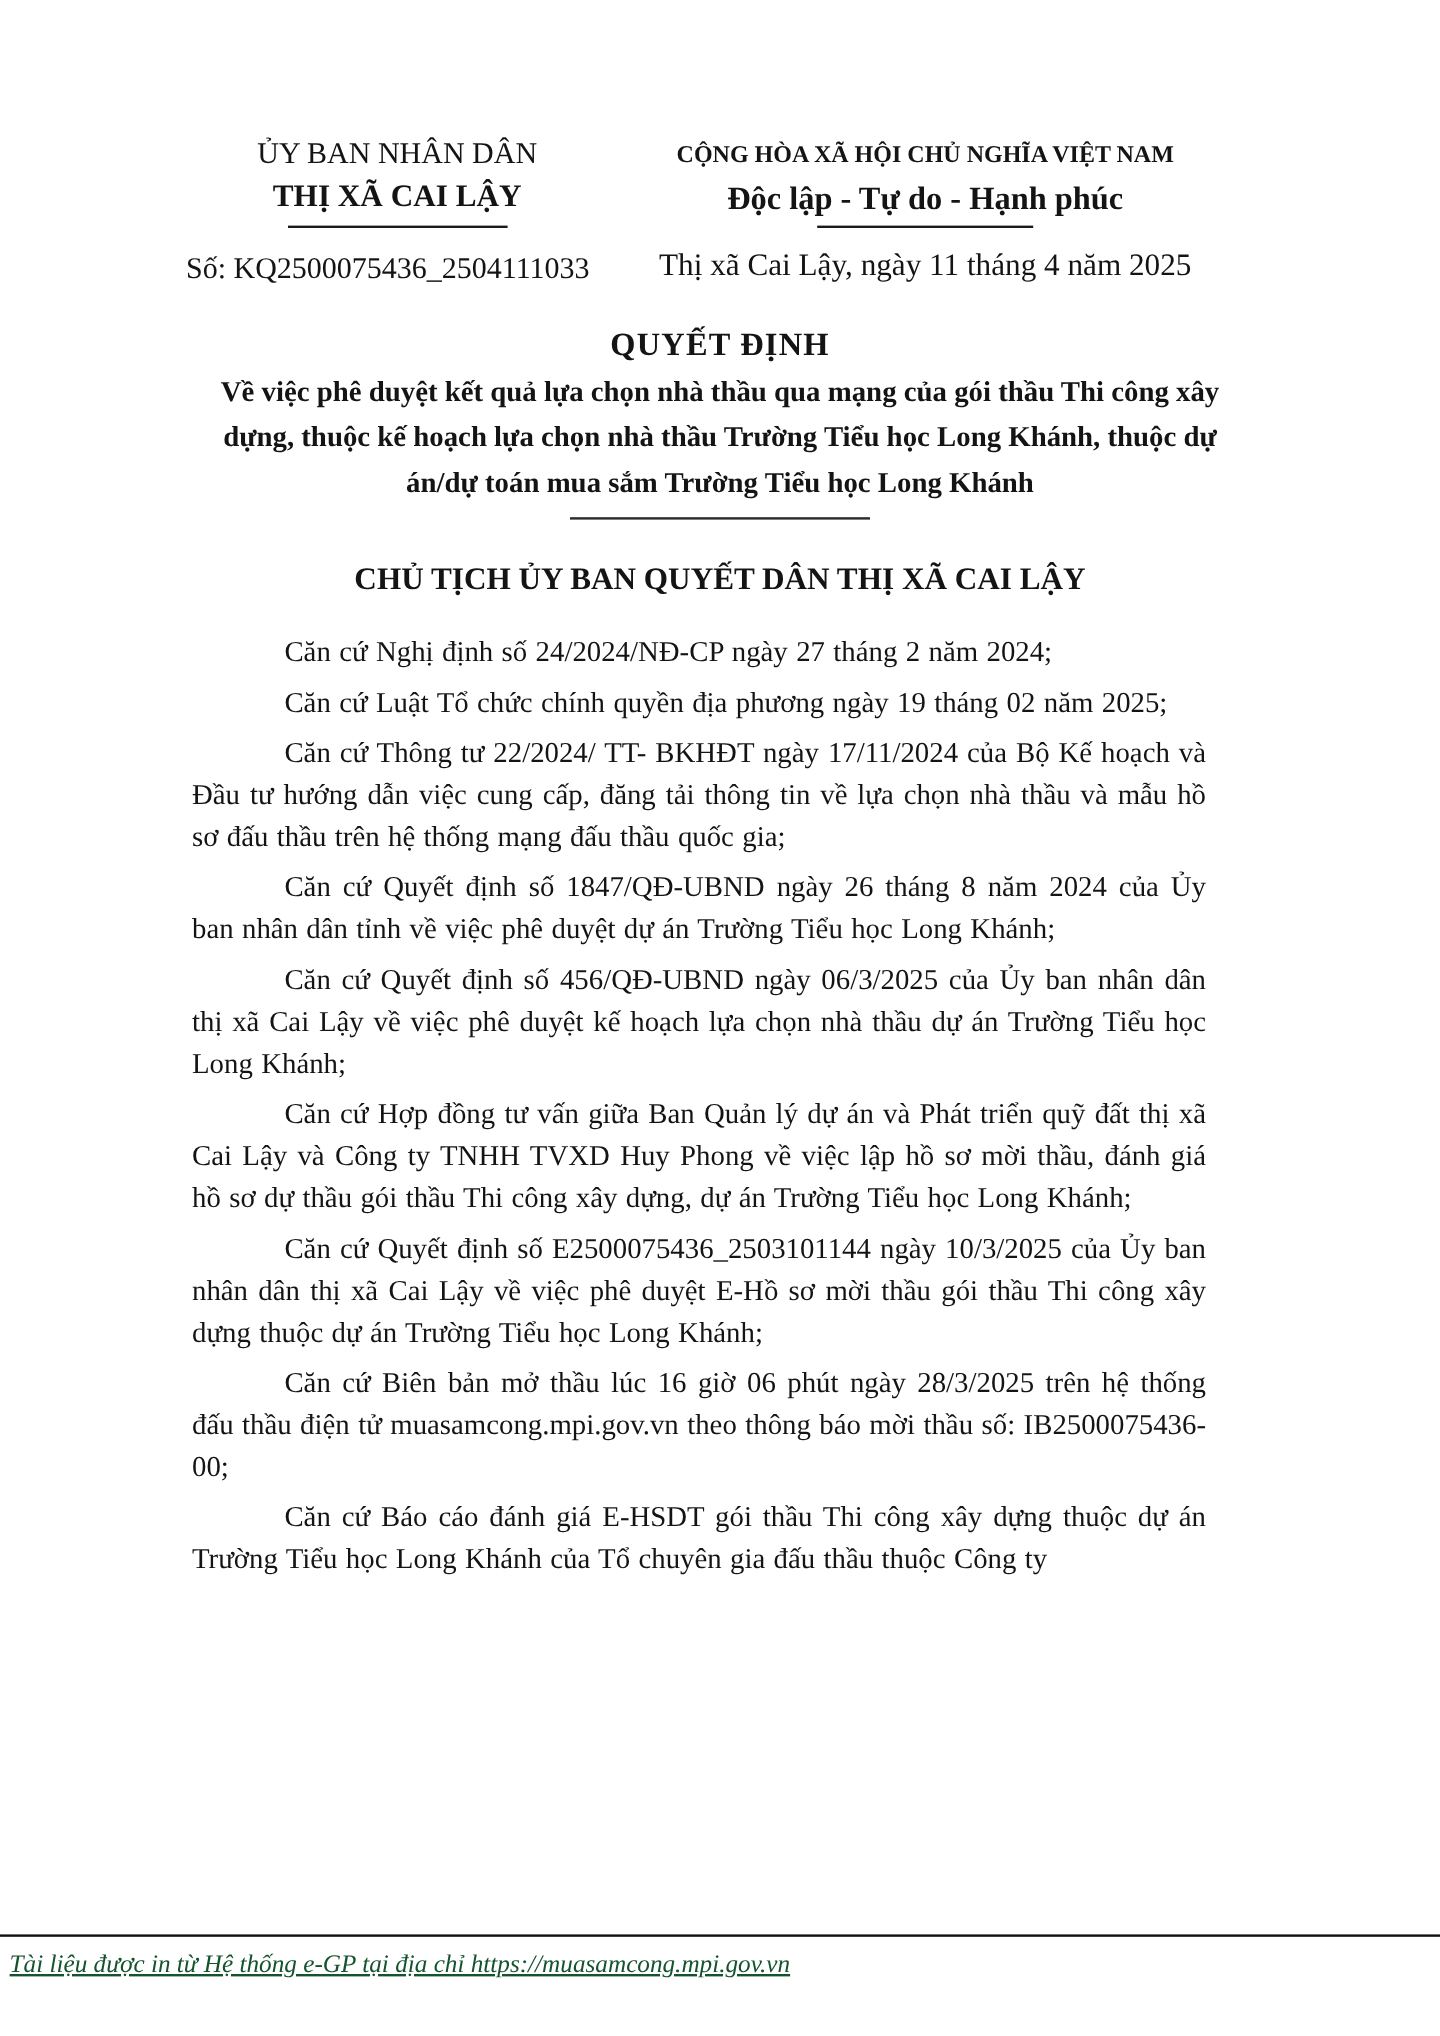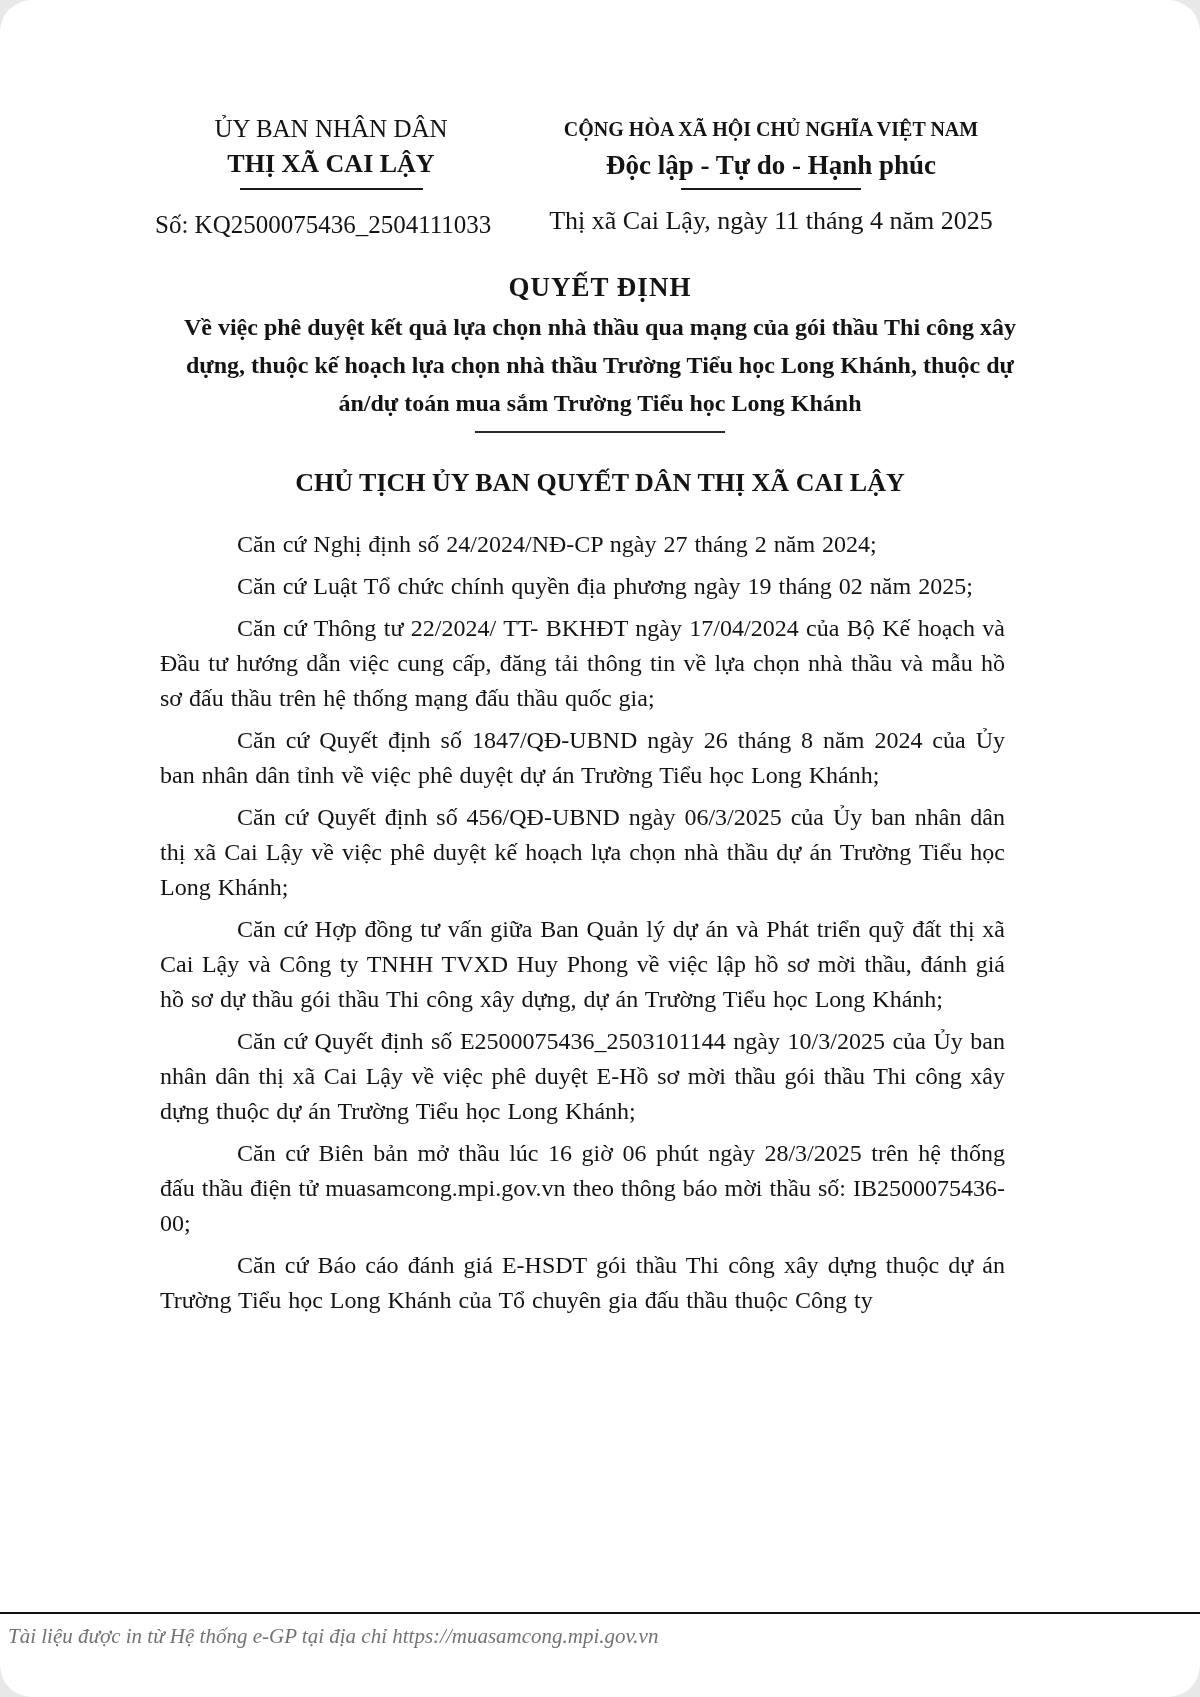--- a/index.html
+++ b/index.html
@@ -6,21 +6,20 @@
   html, body { background: #e8e8e8; }
   .page {
     position: relative;
     width: 1200px;
     height: 1697px;
     margin: 0 auto;
     background: #ffffff;
     color: #141414;
     font-family: "Liberation Serif", "DejaVu Serif", serif;
     overflow: hidden;
-    border-radius: 32px;
   }
 
   
   .header-row {
     display: flex;
     margin: 112px 165px 0 155px;
   }
   .header-col-left {
     width: 40%;
     text-align: center;
@@ -107,21 +106,22 @@
     height: 0;
     border-top: 2px solid #111;
   }
   .footer-note {
     position: absolute;
     left: 8px;
     top: 1622px;
     font-style: italic;
     font-size: 21px;
     line-height: 28px;
-    color: #737373;
+    color: #14532d;
+    text-decoration: underline;
   }
 </style>
 </head>
 <body>
 
 <div class="page">
 
   <div class="header-row">
     <div class="header-col-left">
       <div class="org-line1">ỦY BAN NHÂN DÂN</div>
@@ -138,21 +138,21 @@
   </div>
 
   <div class="decision-heading">QUYẾT ĐỊNH</div>
   <div class="decision-subject">Về việc phê duyệt kết quả lựa chọn nhà thầu qua mạng của gói thầu Thi công xây dựng, thuộc kế hoạch lựa chọn nhà thầu Trường Tiểu học Long Khánh, thuộc dự án/dự toán mua sắm Trường Tiểu học Long Khánh</div>
   <div class="title-divider"></div>
   <div class="authority-heading">CHỦ TỊCH ỦY BAN QUYẾT DÂN THỊ XÃ CAI LẬY</div>
 
   <div class="body-text">
     <p>Căn cứ Nghị định số 24/2024/NĐ-CP ngày 27 tháng 2 năm 2024;</p>
     <p>Căn cứ Luật Tổ chức chính quyền địa phương ngày 19 tháng 02 năm 2025;</p>
-    <p>Căn cứ Thông tư 22/2024/ TT- BKHĐT ngày 17/04/2024 của Bộ Kế hoạch và Đầu tư hướng dẫn việc cung cấp, đăng tải thông tin về lựa chọn nhà thầu và mẫu hồ sơ đấu thầu trên hệ thống mạng đấu thầu quốc gia;</p>
+    <p>Căn cứ Thông tư 22/2024/ TT- BKHĐT ngày 17/11/2024 của Bộ Kế hoạch và Đầu tư hướng dẫn việc cung cấp, đăng tải thông tin về lựa chọn nhà thầu và mẫu hồ sơ đấu thầu trên hệ thống mạng đấu thầu quốc gia;</p>
     <p>Căn cứ Quyết định số 1847/QĐ-UBND ngày 26 tháng 8 năm 2024 của Ủy ban nhân dân tỉnh về việc phê duyệt dự án Trường Tiểu học Long Khánh;</p>
     <p>Căn cứ Quyết định số 456/QĐ-UBND ngày 06/3/2025 của Ủy ban nhân dân thị xã Cai Lậy về việc phê duyệt kế hoạch lựa chọn nhà thầu dự án Trường Tiểu học Long Khánh;</p>
     <p>Căn cứ Hợp đồng tư vấn giữa Ban Quản lý dự án và Phát triển quỹ đất thị xã Cai Lậy và Công ty TNHH TVXD Huy Phong về việc lập hồ sơ mời thầu, đánh giá hồ sơ dự thầu gói thầu Thi công xây dựng, dự án Trường Tiểu học Long Khánh;</p>
     <p>Căn cứ Quyết định số E2500075436_2503101144 ngày 10/3/2025 của Ủy ban nhân dân thị xã Cai Lậy về việc phê duyệt E-Hồ sơ mời thầu gói thầu Thi công xây dựng thuộc dự án Trường Tiểu học Long Khánh;</p>
     <p>Căn cứ Biên bản mở thầu lúc 16 giờ 06 phút ngày 28/3/2025 trên hệ thống đấu thầu điện tử muasamcong.mpi.gov.vn theo thông báo mời thầu số: IB2500075436-00;</p>
     <p>Căn cứ Báo cáo đánh giá E-HSDT gói thầu Thi công xây dựng thuộc dự án Trường Tiểu học Long Khánh của Tổ chuyên gia đấu thầu thuộc Công ty</p>
   </div>
 
   <div class="footer-rule"></div>
   <div class="footer-note">Tài liệu được in từ Hệ thống e-GP tại địa chỉ https://muasamcong.mpi.gov.vn</div>

